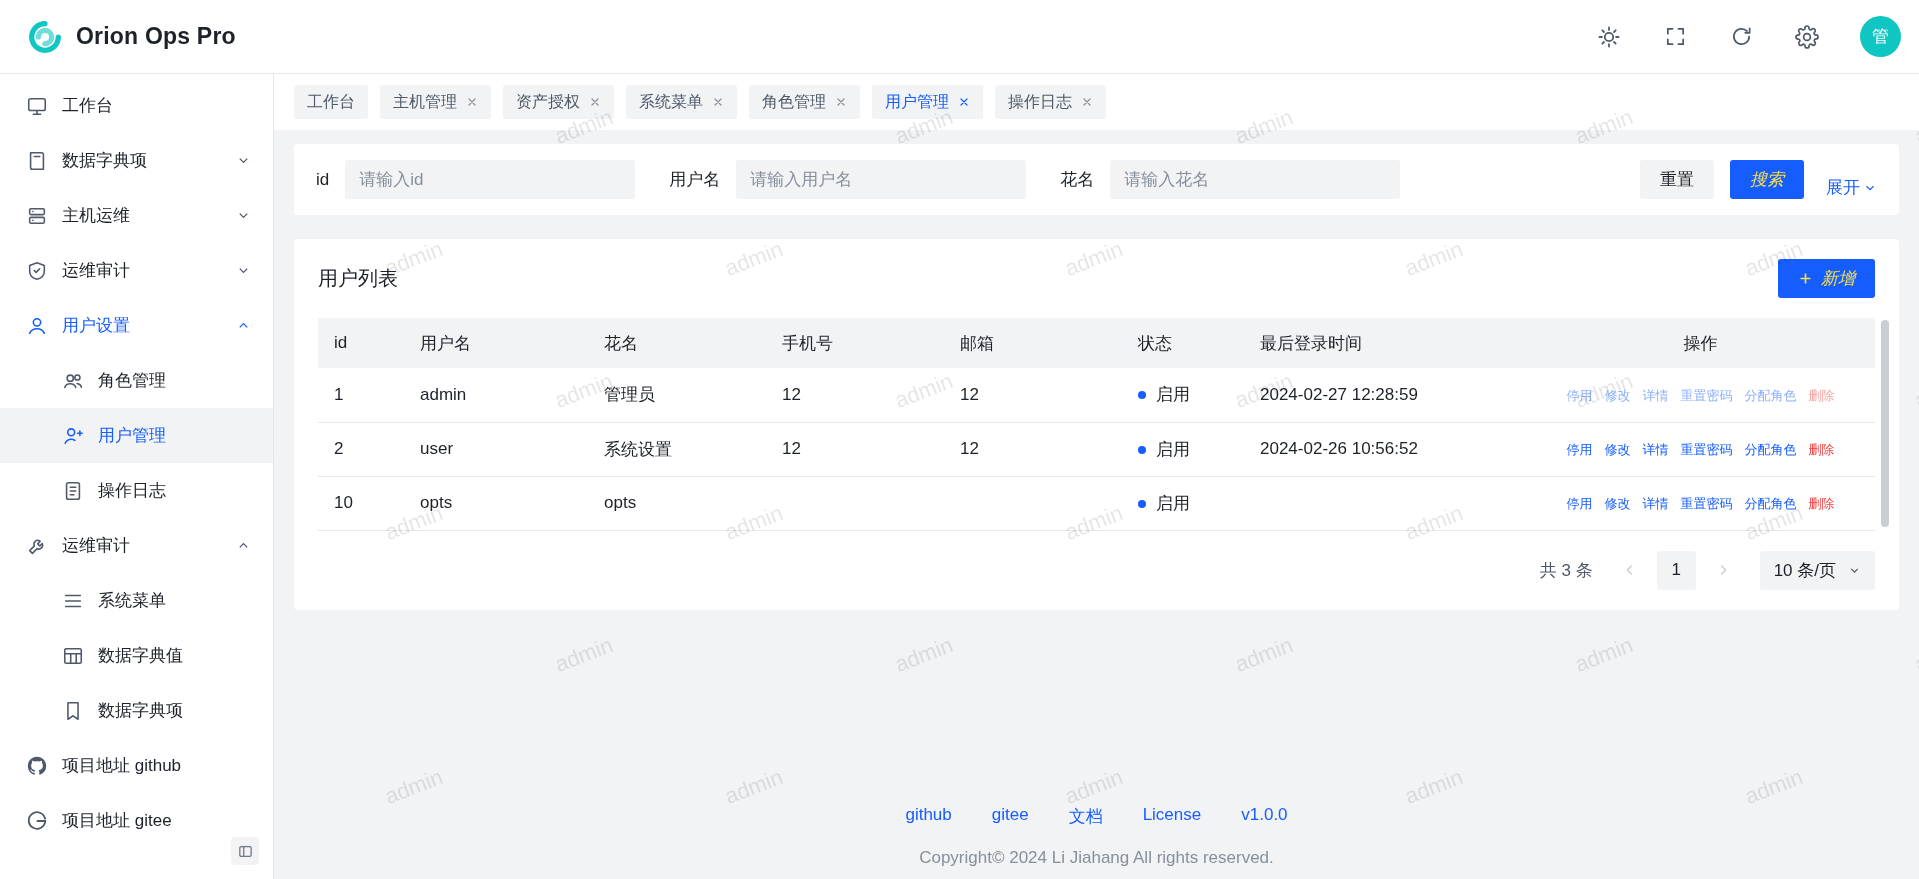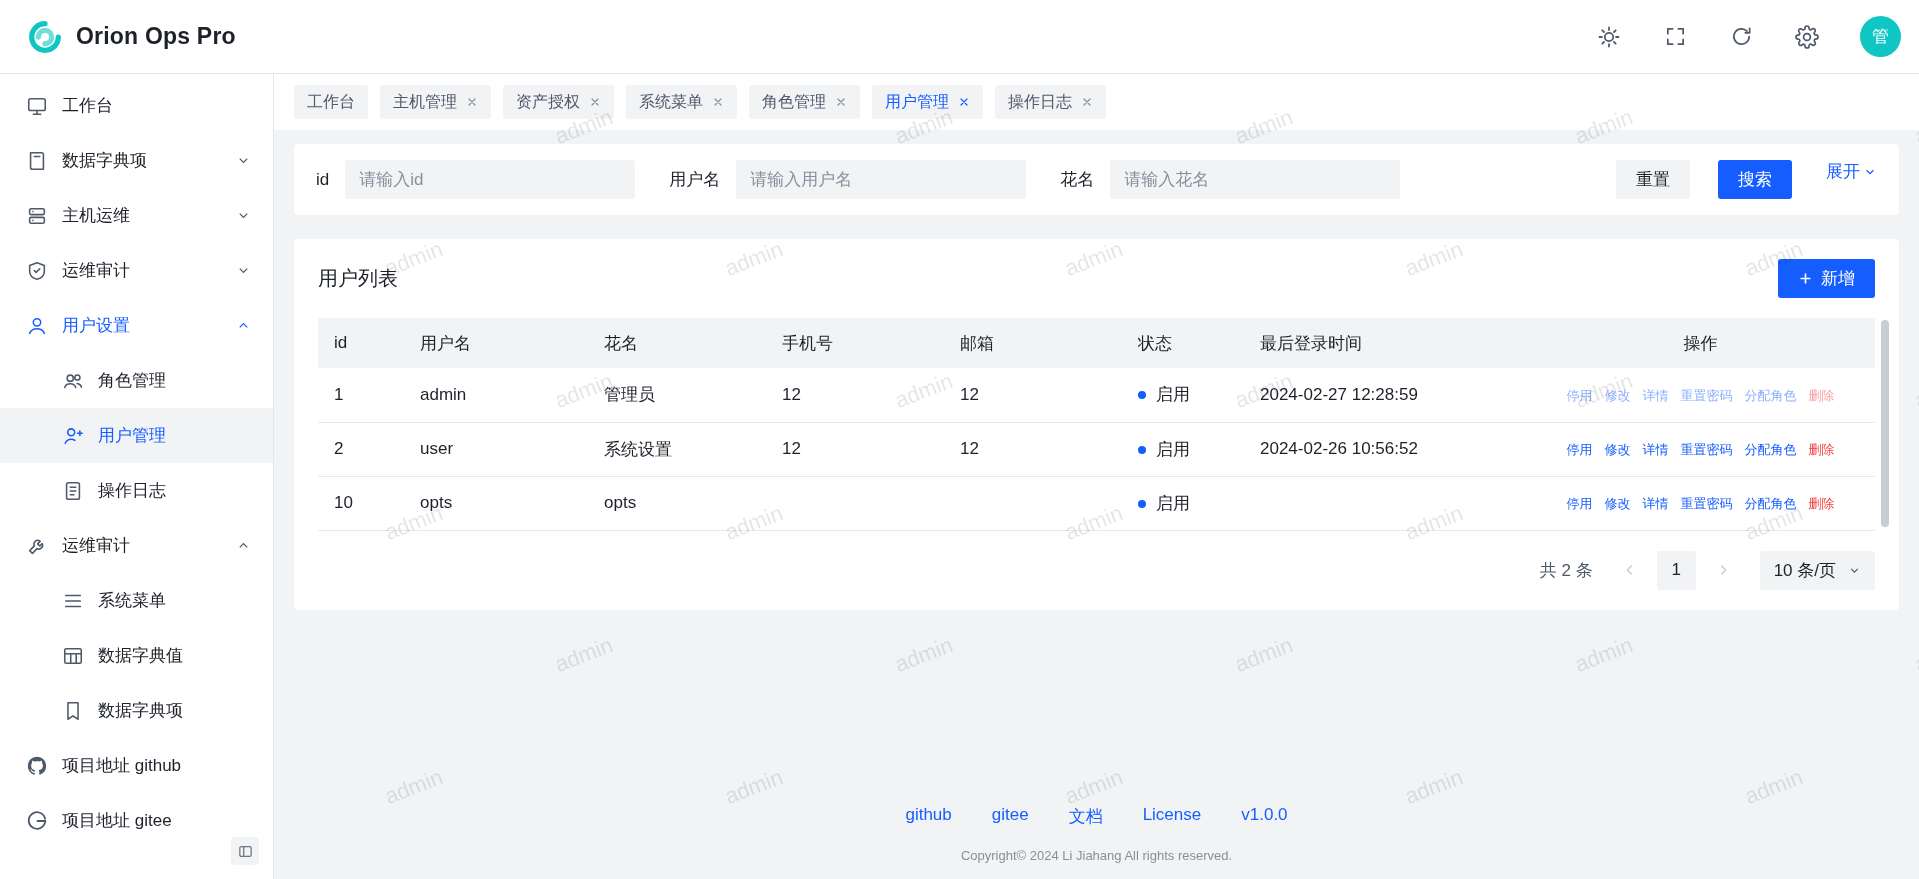--- a/index.html
+++ b/index.html
@@ -125,31 +125,31 @@
   .field + .field { margin-left: 34px; }
   .field label { margin-right: 16px; color: #1d2129; white-space: nowrap; }
   .field input {
     width: 290px; height: 39px;
     background: #f2f3f5; border: none; border-radius: 3px;
     padding: 0 14px; font-size: 17px; color: #1d2129;
     outline: none;
     font-family: inherit;
   }
   .field input::placeholder { color: #86909c; }
-  .search-actions { margin-left: auto; display: flex; align-items: flex-start; gap: 28px; }
+  .search-actions { margin-left: auto; display: flex; align-items: flex-end; gap: 16px; }
   .btn {
     height: 39px; padding: 0 20px;
     border: none; border-radius: 3px;
     font-size: 17px; cursor: pointer;
     display: inline-flex; align-items: center; justify-content: center; gap: 8px;
     font-family: inherit;
     white-space: nowrap;
   }
   .btn-secondary { background: #f2f3f5; color: #1d2129; }
-  .btn-primary { background: var(--primary); color: #ffffff; }
+  .btn-primary { background: var(--primary); color: #fde047; font-style: italic; }
   .expand-link {
     color: var(--primary);
     display: inline-flex; align-items: center; gap: 3px;
     cursor: pointer; margin-left: 6px; white-space: nowrap;
   }
 
   
   .table-card { margin-top: 24px; padding: 20px 24px; }
   .table-head-row { display: flex; align-items: center; justify-content: space-between; }
   .card-title { font-size: 20px; font-weight: 400; color: #1d2129; }
@@ -219,21 +219,21 @@
     background: #f2f3f5; border-radius: 3px;
     display: flex; align-items: center; gap: 12px;
     color: #1d2129; cursor: pointer; white-space: nowrap;
   }
   .pg-size .nav-arrow { color: #4e5969; margin: 0; }
 
   
   .page-footer { margin-top: 195px; text-align: center; }
   .footer-links { display: flex; justify-content: center; gap: 40px; }
   .footer-links a { color: var(--primary); text-decoration: none; cursor: pointer; }
-  .copyright { margin-top: 20px; color: #86909c; font-size: 13px; }
+  .copyright { margin-top: 20px; color: #86909c; font-size: 17px; }
 </style>
 </head>
 <body>
 
 <header class="topbar">
   <div class="brand">
     <span class="brand-logo">
       <svg width="38" height="38" viewBox="0 0 40 40">
         <path d="M20 6a14 14 0 1 0 14 14" stroke="currentColor" stroke-width="5.5" fill="none" stroke-linecap="round"></path>
         <path d="M20 27a7 7 0 1 0-7-7" stroke="currentColor" stroke-width="5.5" fill="none" stroke-linecap="round" opacity=".6"></path>
@@ -653,21 +653,21 @@
                 <td class="actions">
                   <a>停用</a><a>修改</a><a>详情</a><a>重置密码</a><a>分配角色</a><a class="danger">删除</a>
                 </td>
               </tr>
             </tbody>
           </table>
           <div class="table-scrollbar"></div>
         </div>
 
         <div class="pagination">
-          <span class="pg-total">共 2 条</span>
+          <span class="pg-total">共 3 条</span>
           <button class="pg-btn">
             <span>
                 <svg width="16" height="16" viewBox="0 0 24 24" fill="none" stroke="currentColor" stroke-width="2.2" stroke-linecap="round" stroke-linejoin="round">
                   <polyline points="14 6 8 12 14 18"></polyline>
                 </svg>
               </span>
           </button>
           <div class="pg-page">1</div>
           <button class="pg-btn">
             <span>

